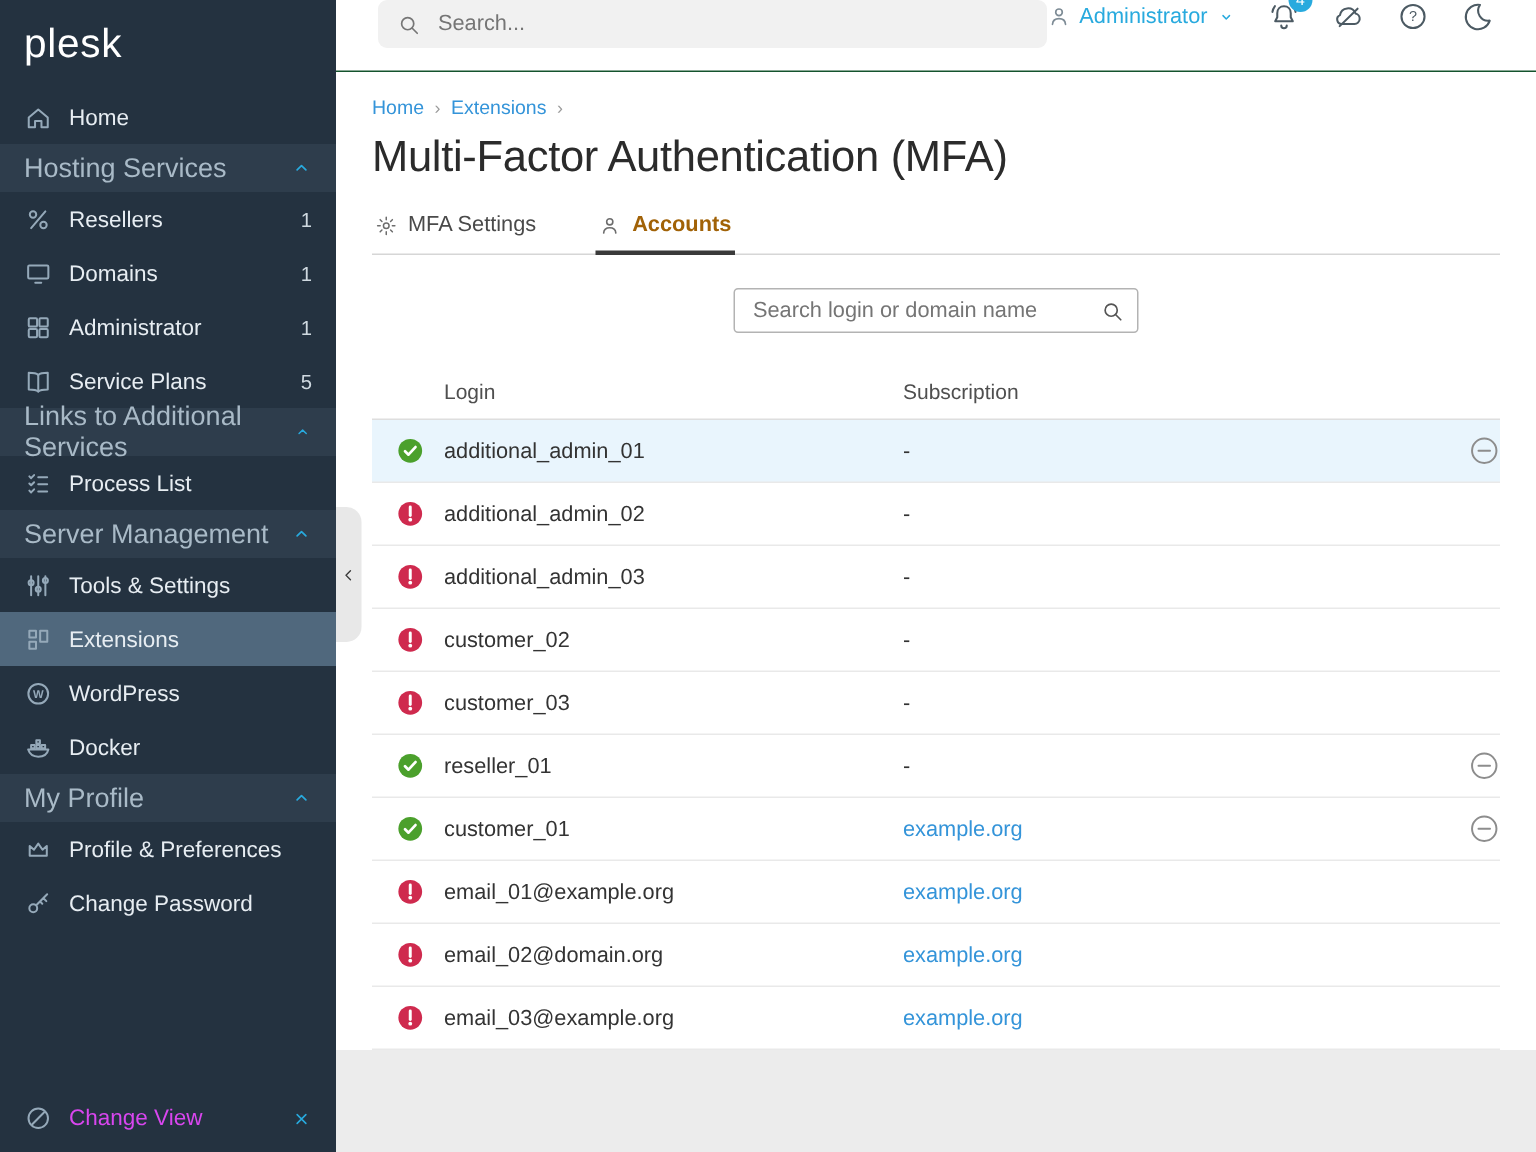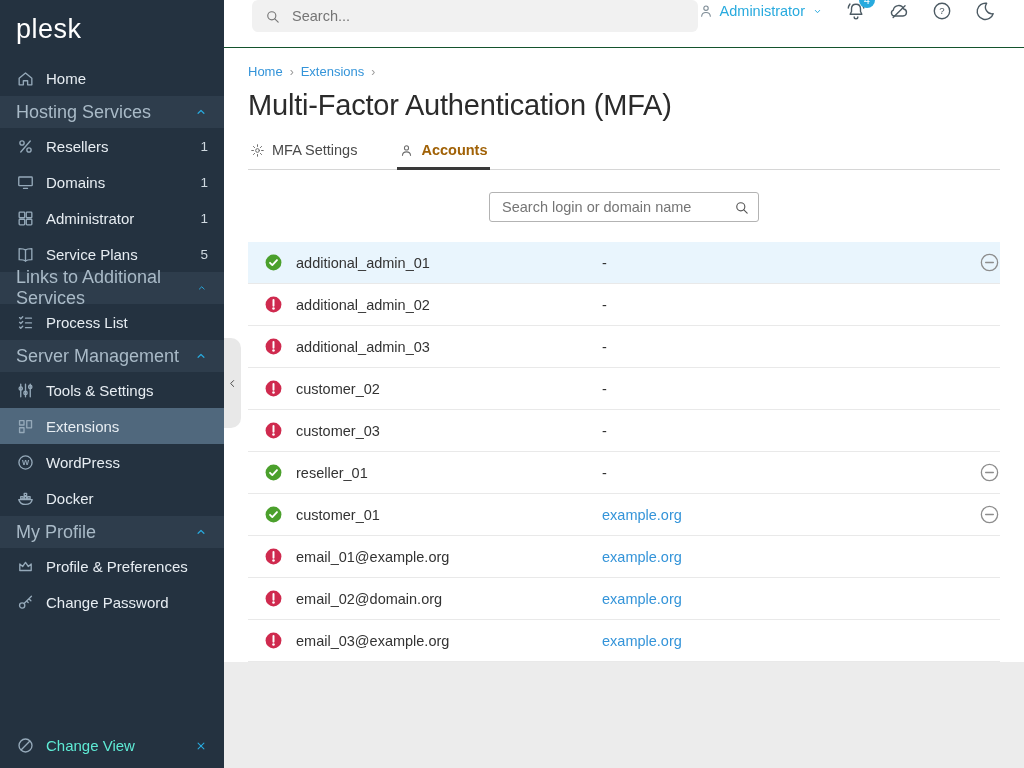--- a/index.html
+++ b/index.html
@@ -22,21 +22,21 @@
              position:relative;display:inline-block;line-height:1.2}
   .nav{flex:1;overflow:hidden;margin-top:6px}
   .nav-item{height:36px;display:flex;align-items:center;padding:0 16px;gap:11px;
             font-size:15px;color:#e7edf2;cursor:pointer;white-space:nowrap}
   .nav-item .icon{width:19px;height:19px;color:#95a9b9;flex:none}
   .nav-item .count{margin-left:auto;font-size:13.5px;color:#cfd9e0}
   .nav-item.active{background:var(--sidebar-active-bg)}
   .nav-section{height:32px;display:flex;align-items:center;justify-content:space-between;
                background:var(--sidebar-section-bg);padding:0 16px;font-size:18px;color:#a9bac7;cursor:pointer}
   .nav-section .icon{width:14px;height:14px;color:var(--accent)}
-  .sidebar-footer{padding:13px 16px;display:flex;align-items:center;gap:11px;font-size:15px;color:#5eead4;cursor:pointer}
+  .sidebar-footer{padding:13px 16px;display:flex;align-items:center;gap:11px;font-size:15px;color:#d946ef;cursor:pointer}
   .sidebar-footer .icon{width:19px;height:19px;color:#95a9b9}
   .sidebar-footer .close{margin-left:auto;width:14px;height:14px;color:var(--accent)}
 
   
   .handle{position:absolute;left:224px;top:338px;width:17px;height:90px;background:#e8e8e8;
           border-radius:0 10px 10px 0;display:flex;align-items:center;justify-content:center;
           color:#3c3c3c;cursor:pointer;z-index:3}
   .handle .icon{width:11px;height:11px}
 
   
@@ -363,20 +363,26 @@
         <span class="icon">
             <svg viewBox="0 0 24 24" fill="none" stroke="currentColor" stroke-width="1.6" stroke-linecap="round" stroke-linejoin="round">
               <circle cx="11" cy="11" r="5.7"></circle>
               <path d="M15.3 15.3 20 20"></path>
             </svg>
           </span>
       </div>
     </div>
 
     <div class="table">
+      <div class="thead">
+        <div class="col-status"></div>
+        <div class="col-login">Login</div>
+        <div class="col-sub">Subscription</div>
+        <div class="col-action"></div>
+      </div>
       <div id="table-body">
           <div class="trow hl">
        <div class="col-status">
               <span class="icon status-icon">
                 <svg viewBox="0 0 24 24">
                   <circle cx="12" cy="12" r="10" fill="#4ba02c"></circle>
                   <path d="M7.6 12.4l2.9 2.9 5.9-6.4" stroke="#fff" stroke-width="2.3" fill="none" stroke-linecap="round" stroke-linejoin="round"></path>
                 </svg>
               </span>
             </div>

